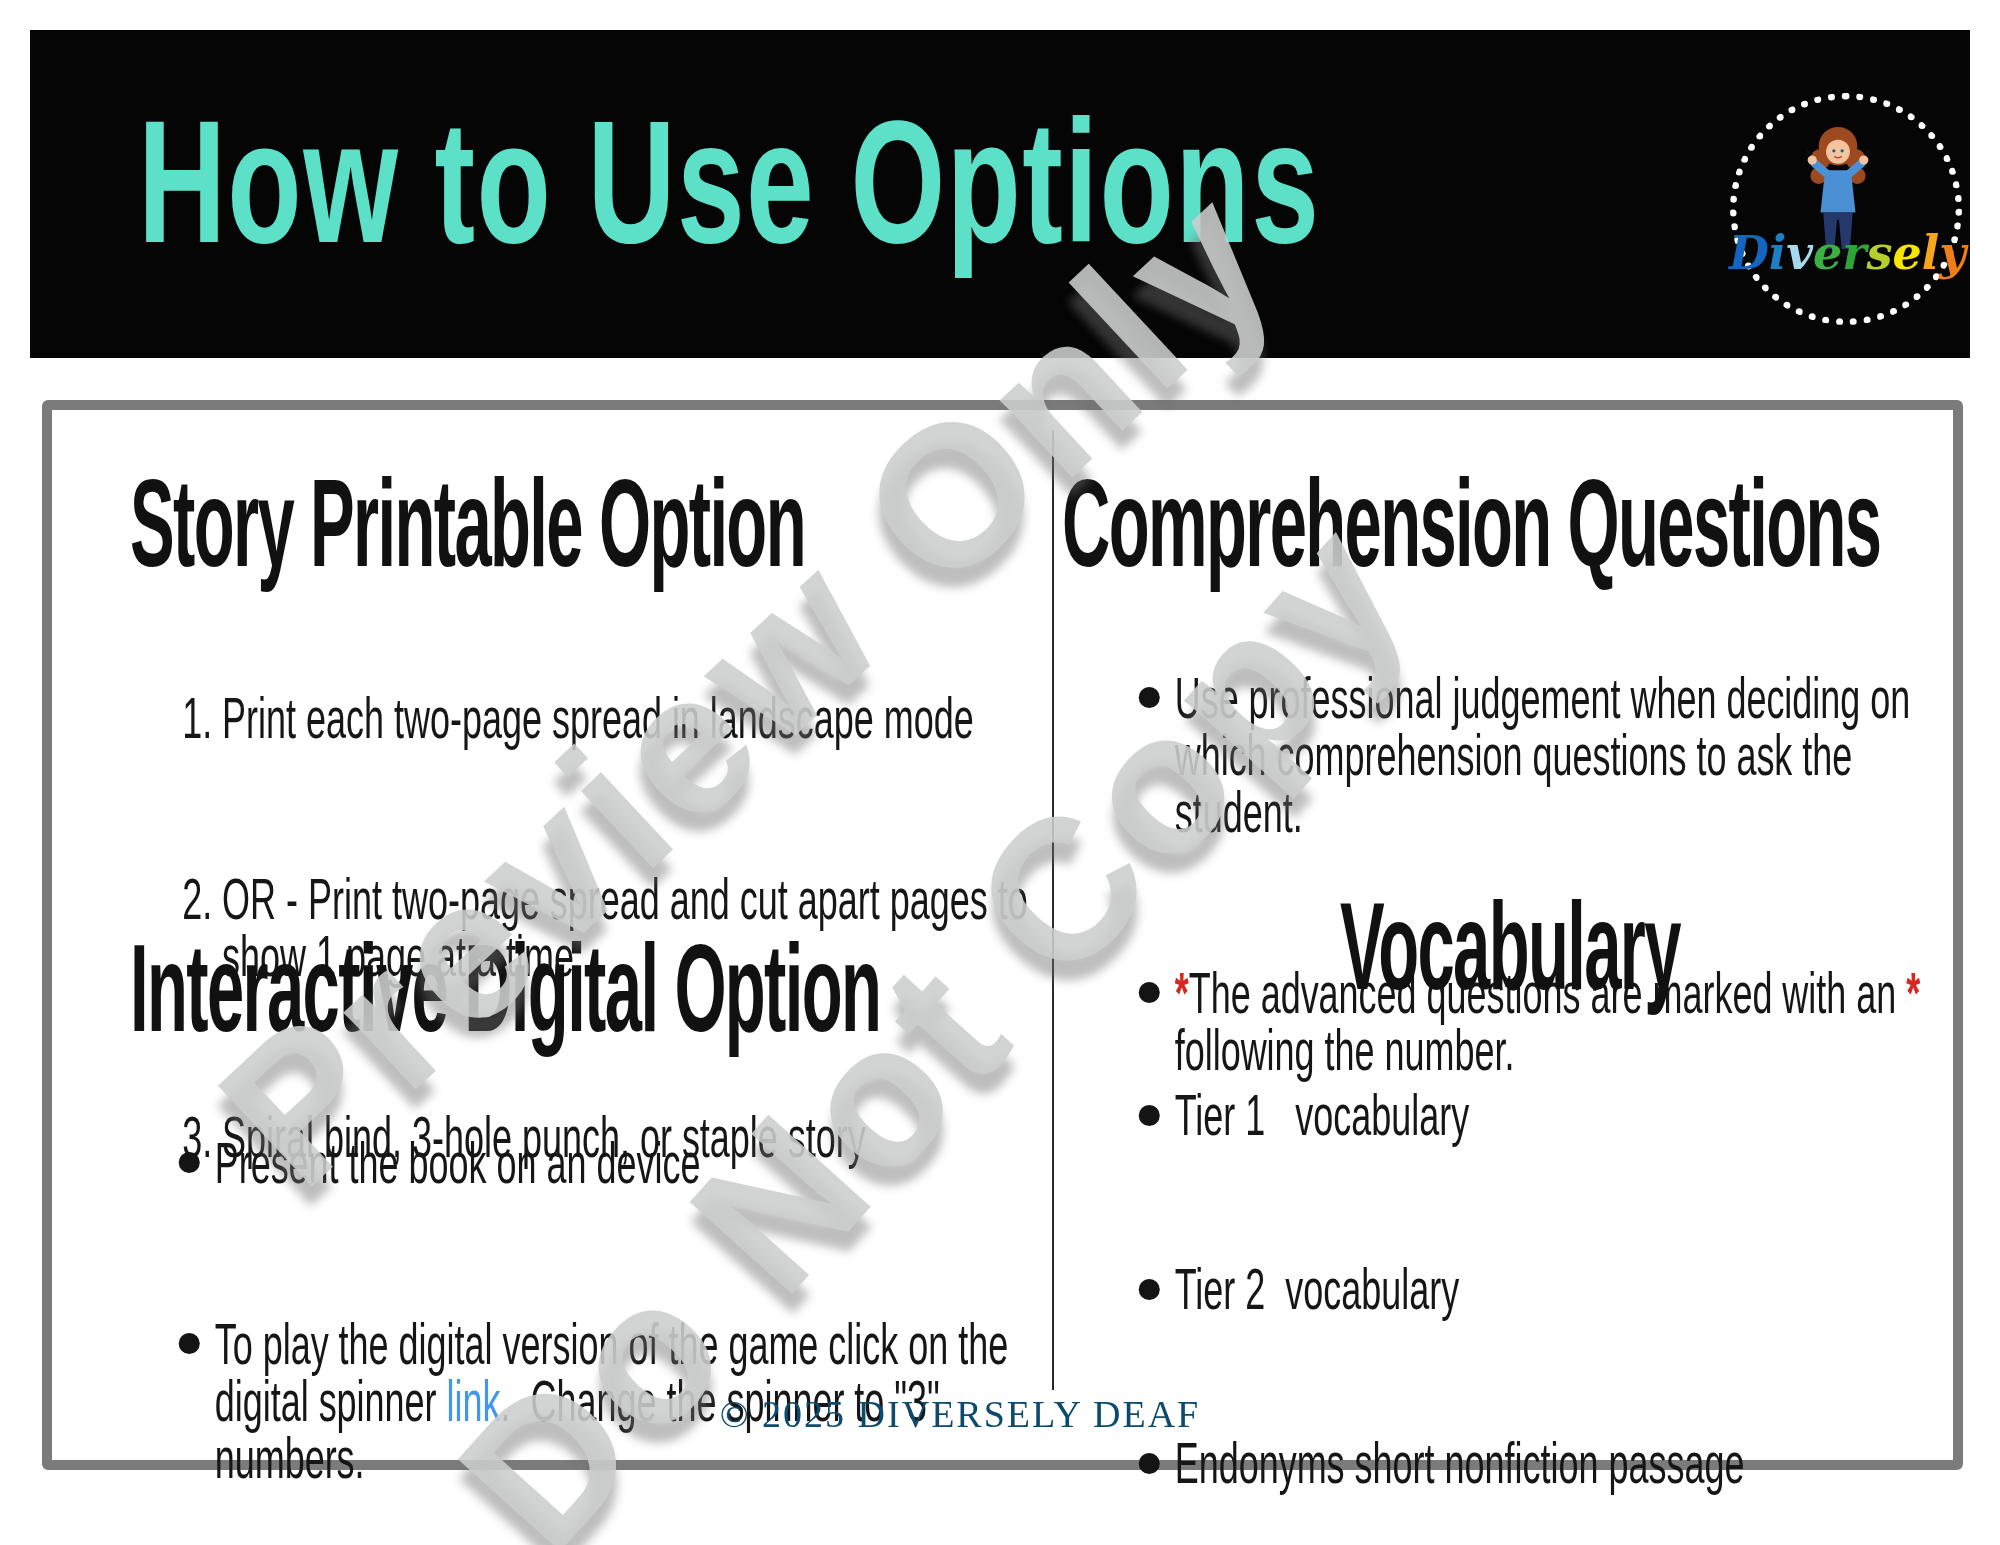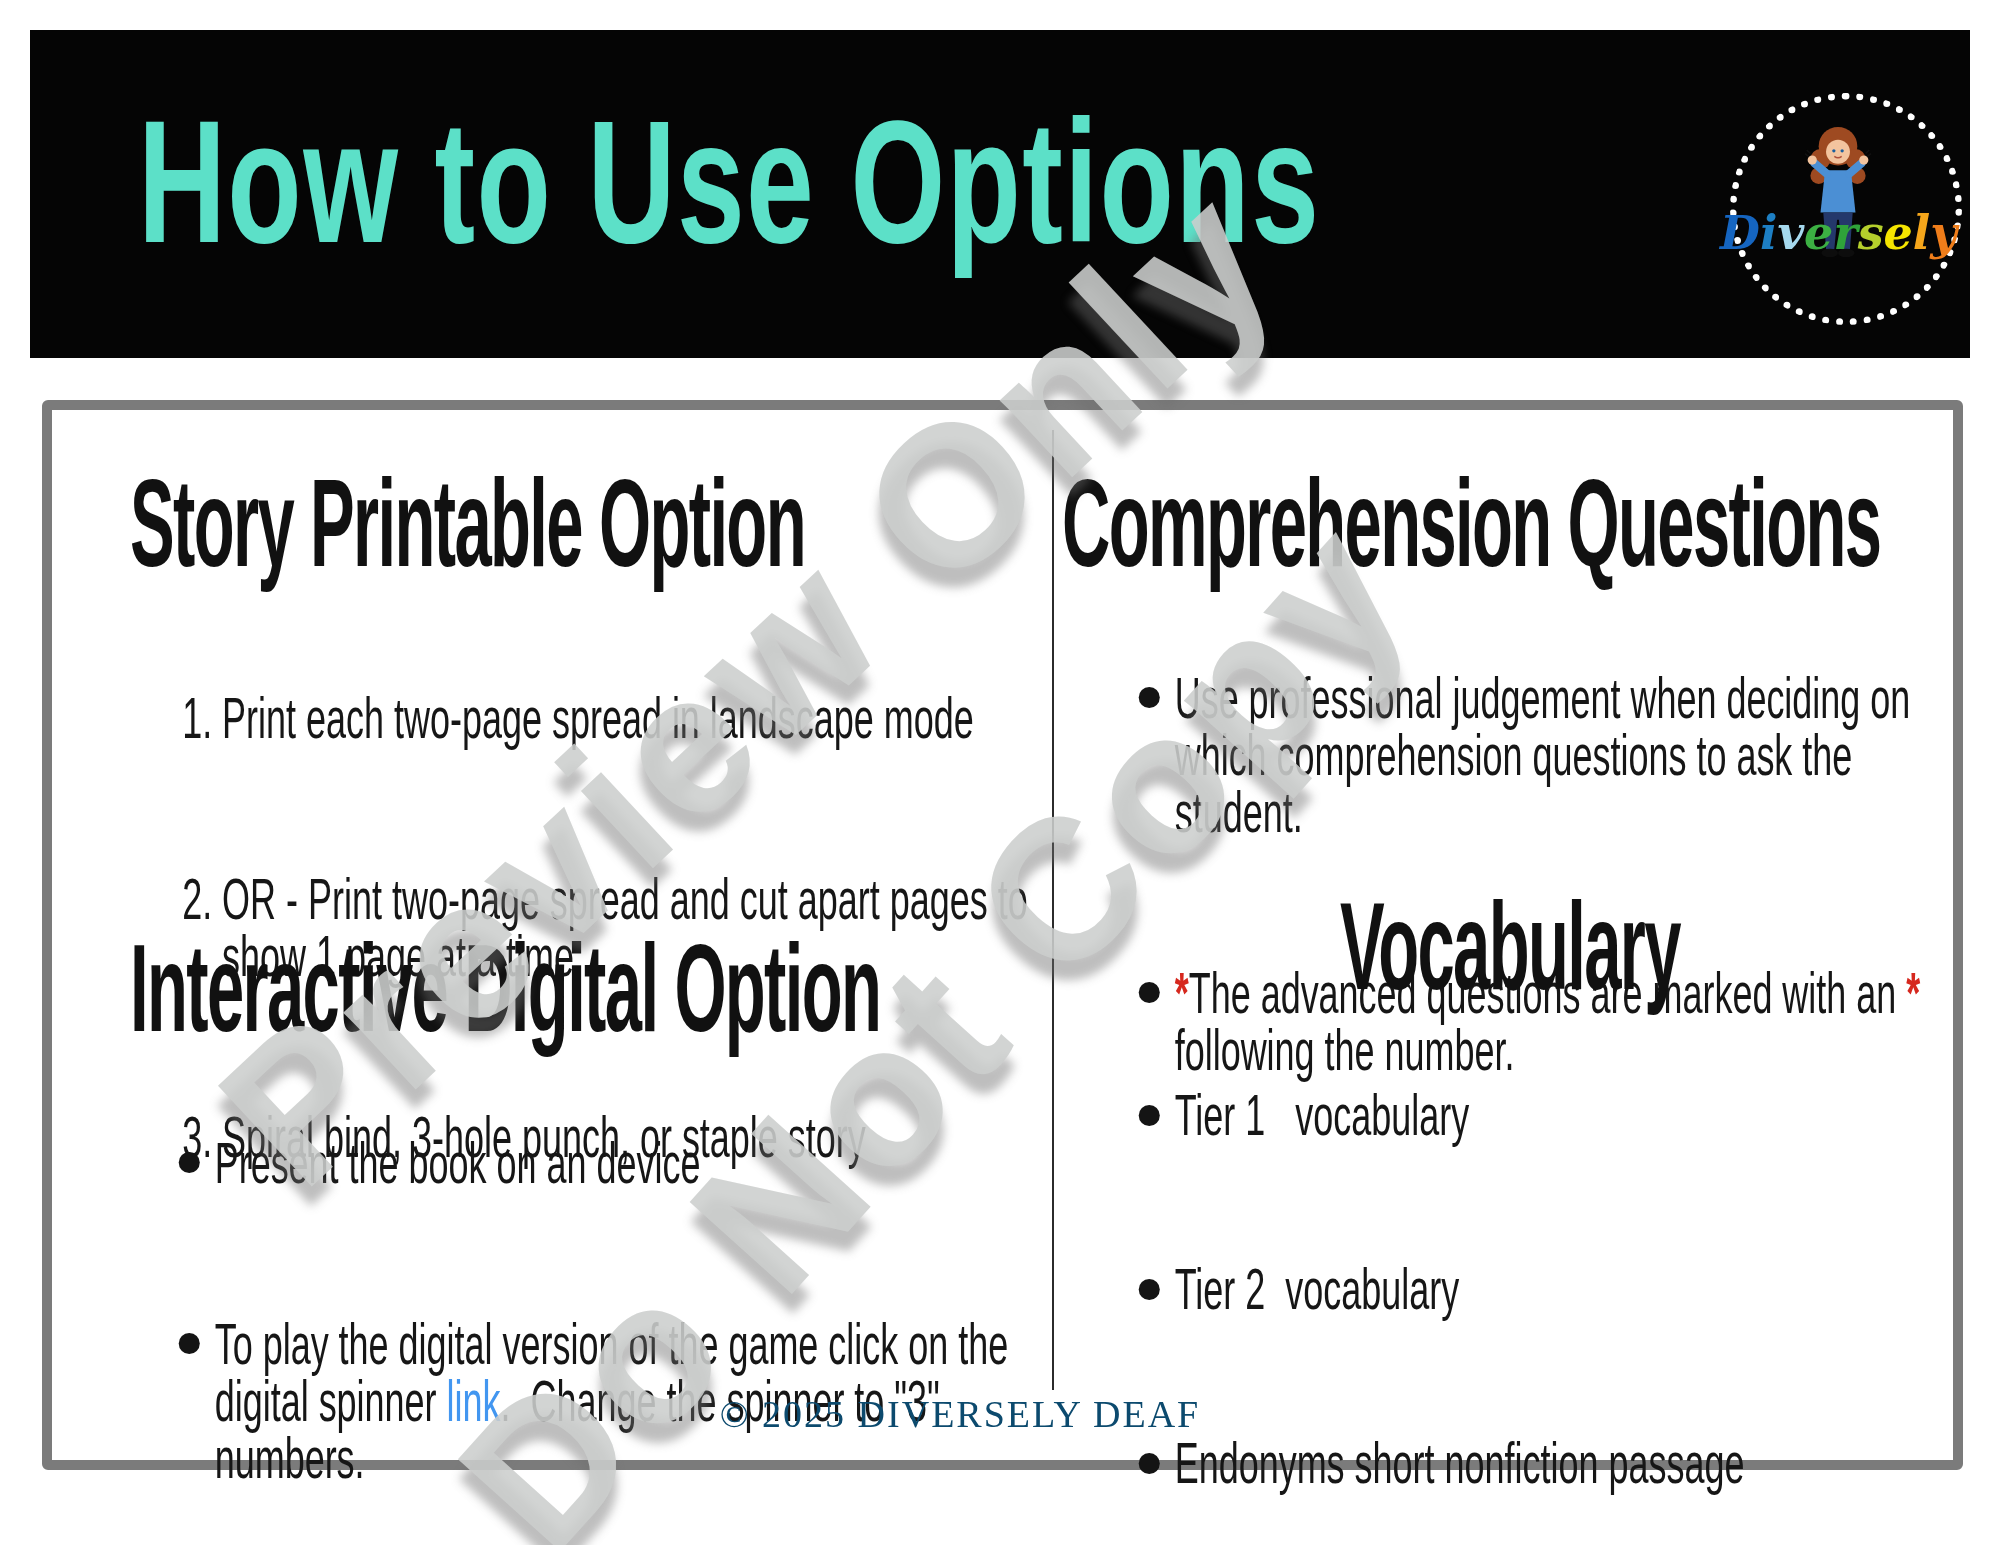--- a/index.html
+++ b/index.html
@@ -9,22 +9,22 @@
   
   .header{position:absolute;left:30px;top:30px;width:1940px;height:328px;background:#050505;}
   .title{position:absolute;left:108px;top:48px;font-size:174px;line-height:1.2;font-weight:bold;
          letter-spacing:2px;white-space:nowrap;transform:scaleX(0.70);transform-origin:left top;}
 
   
   .logo{position:absolute;left:1690px;top:55px;width:255px;height:255px;}
   .logo-ring{position:absolute;left:10px;top:8px;width:232px;height:232px;border:7px dotted #ffffff;
              border-radius:50%;box-sizing:border-box;}
   .logo-person{position:absolute;left:72px;top:40px;width:92px;height:140px;}
-  .logo-word{position:absolute;left:0;width:100%;text-align:left;
-             font-family:"DejaVu Serif",serif;font-style:italic;font-weight:bold;white-space:nowrap;}
+  .logo-word{position:absolute;left:0;width:100%;text-align:center;
+             font-family:"DejaVu Serif",serif;font-style:italic;font-weight:bold;white-space:nowrap;margin-top:20px;}
   .logo-w1{top:122px;font-size:46px;line-height:52px;}
   .logo-w2{top:176px;font-size:48px;line-height:54px;}
 
   
   .content-box{position:absolute;left:42px;top:400px;width:1921px;height:1070px;box-sizing:border-box;
                border:10px solid #7b7b7b;border-radius:6px;background:#fff;}
   .divider{position:absolute;left:1052px;top:430px;width:2px;height:960px;background:#2b2b2b;}
 
   
   .heading{position:absolute;font-size:124px;line-height:1.1;font-weight:bold;letter-spacing:-3px;

